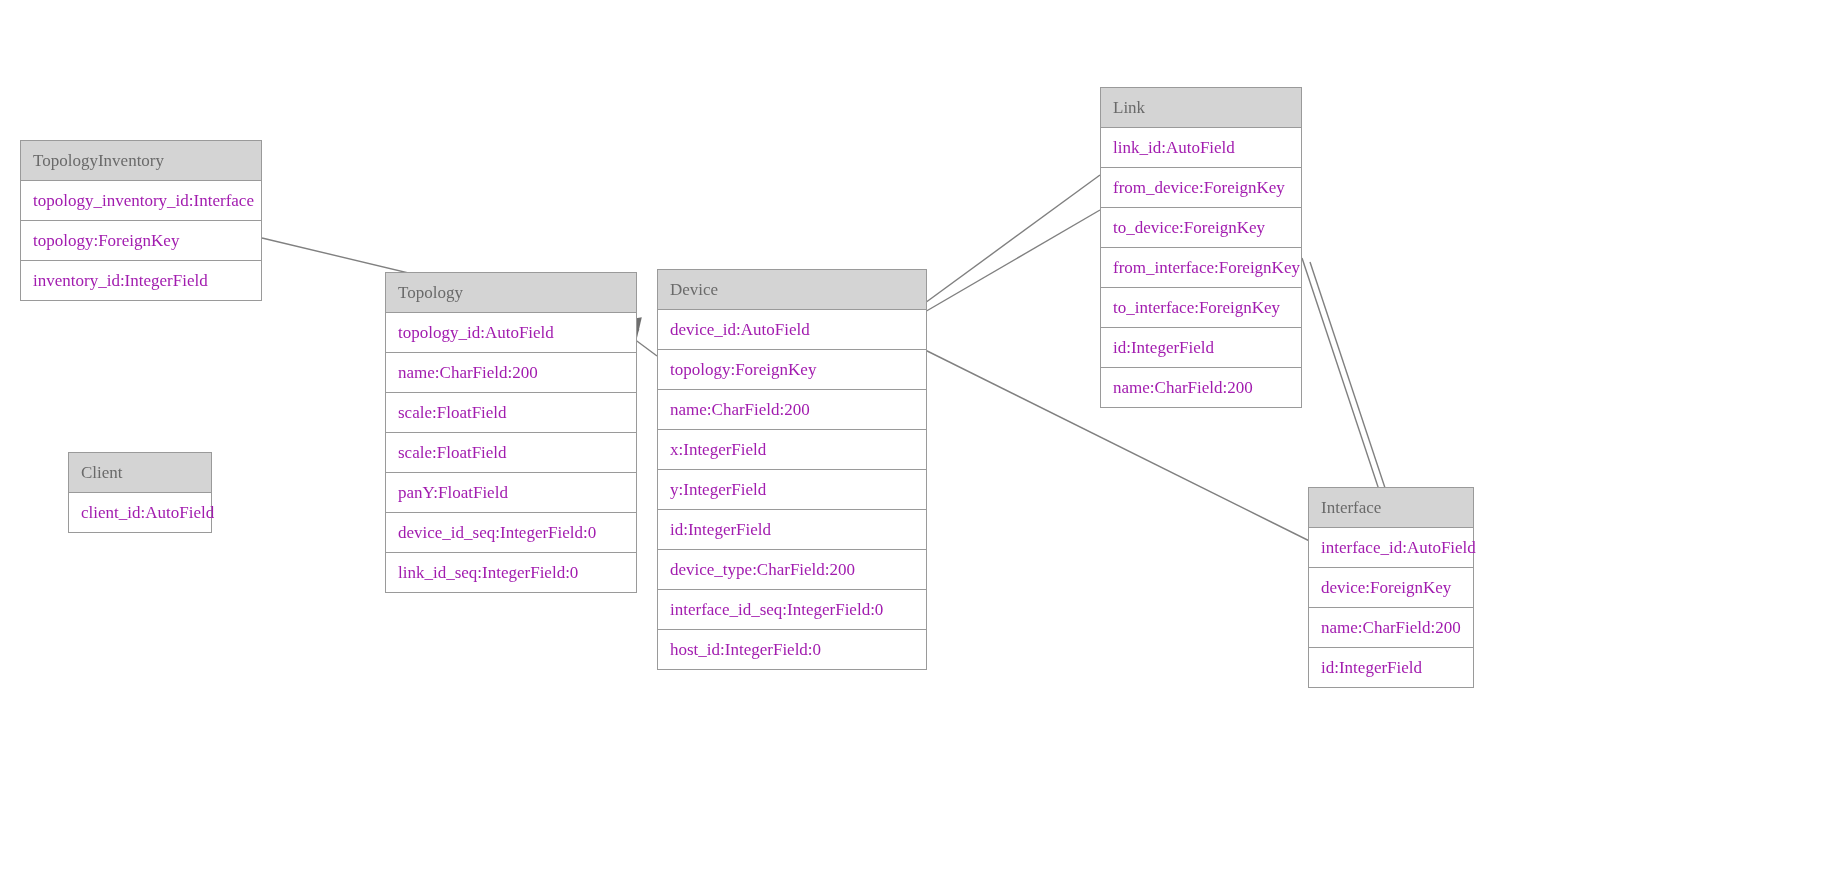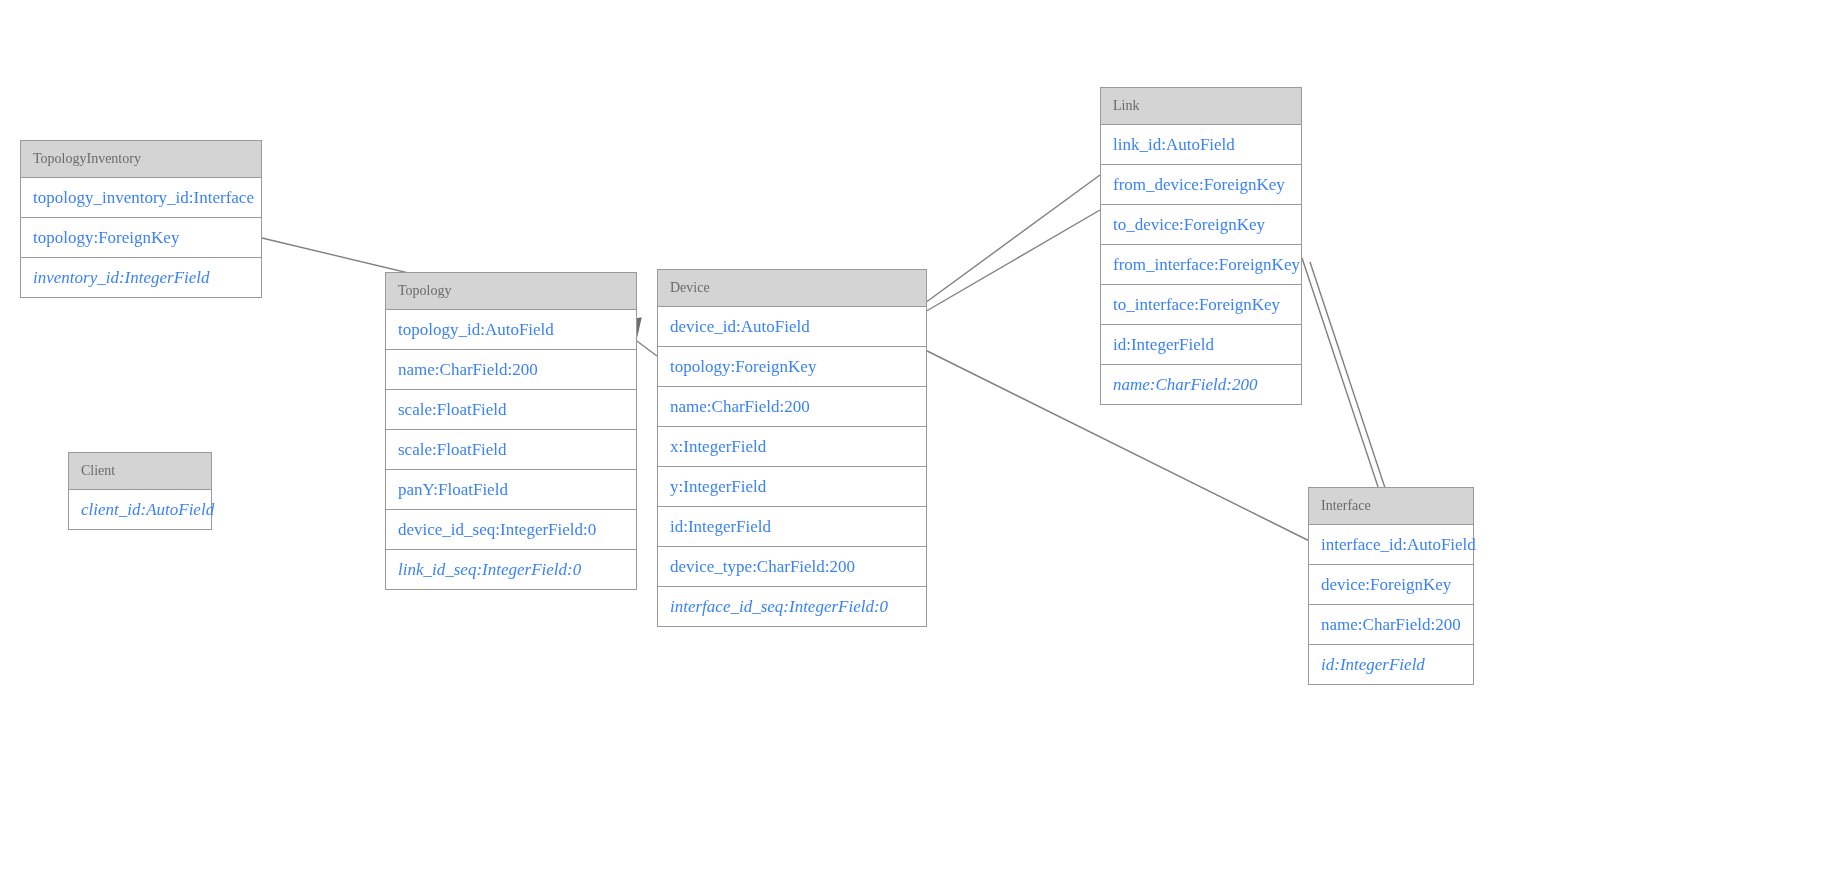--- a/index.html
+++ b/index.html
@@ -29,38 +29,37 @@
     box-sizing: border-box;
     border: 1px solid #9a9a9a;
     background: #ffffff;
     z-index: 2;
   }
   .entity-header {
     box-sizing: border-box;
     background: #d4d4d4;
     border-bottom: 1px solid #9a9a9a;
     color: #6a6a6a;
-    font-size: 14px;
+    font-size: 17px;
     line-height: 1;
     padding: 11px 17px 11px 12px;
     white-space: nowrap;
   }
   .field-row {
     box-sizing: border-box;
     border-bottom: 1px solid #9a9a9a;
-    color: #3b82f6;
+    color: #a21caf;
     font-size: 17px;
     line-height: 1;
     padding: 11px 10px 11px 12px;
     white-space: nowrap;
     background: #ffffff;
   }
   .field-row:last-child {
     border-bottom: none;
-    font-style: italic;
   }
 </style>
 </head>
 <body>
 
 <div id="canvas">
 
   <svg id="edge-layer" viewBox="0 0 1824 874" xmlns="http://www.w3.org/2000/svg">
       <g>
         <path d="M 262,238 L 614,322" stroke="#808080" stroke-width="1.4" fill="none"></path>
@@ -112,20 +111,21 @@
       <div class="entity" style="left: 657px; top: 269px; width: 270px;">
         <div class="entity-header">Device</div>
         <div class="field-row">device_id:AutoField</div>
         <div class="field-row">topology:ForeignKey</div>
         <div class="field-row">name:CharField:200</div>
         <div class="field-row">x:IntegerField</div>
         <div class="field-row">y:IntegerField</div>
         <div class="field-row">id:IntegerField</div>
         <div class="field-row">device_type:CharField:200</div>
         <div class="field-row">interface_id_seq:IntegerField:0</div>
+        <div class="field-row">host_id:IntegerField:0</div>
       </div>
       <div class="entity" style="left: 1100px; top: 87px; width: 202px;">
         <div class="entity-header">Link</div>
         <div class="field-row">link_id:AutoField</div>
         <div class="field-row">from_device:ForeignKey</div>
         <div class="field-row">to_device:ForeignKey</div>
         <div class="field-row">from_interface:ForeignKey</div>
         <div class="field-row">to_interface:ForeignKey</div>
         <div class="field-row">id:IntegerField</div>
         <div class="field-row">name:CharField:200</div>

